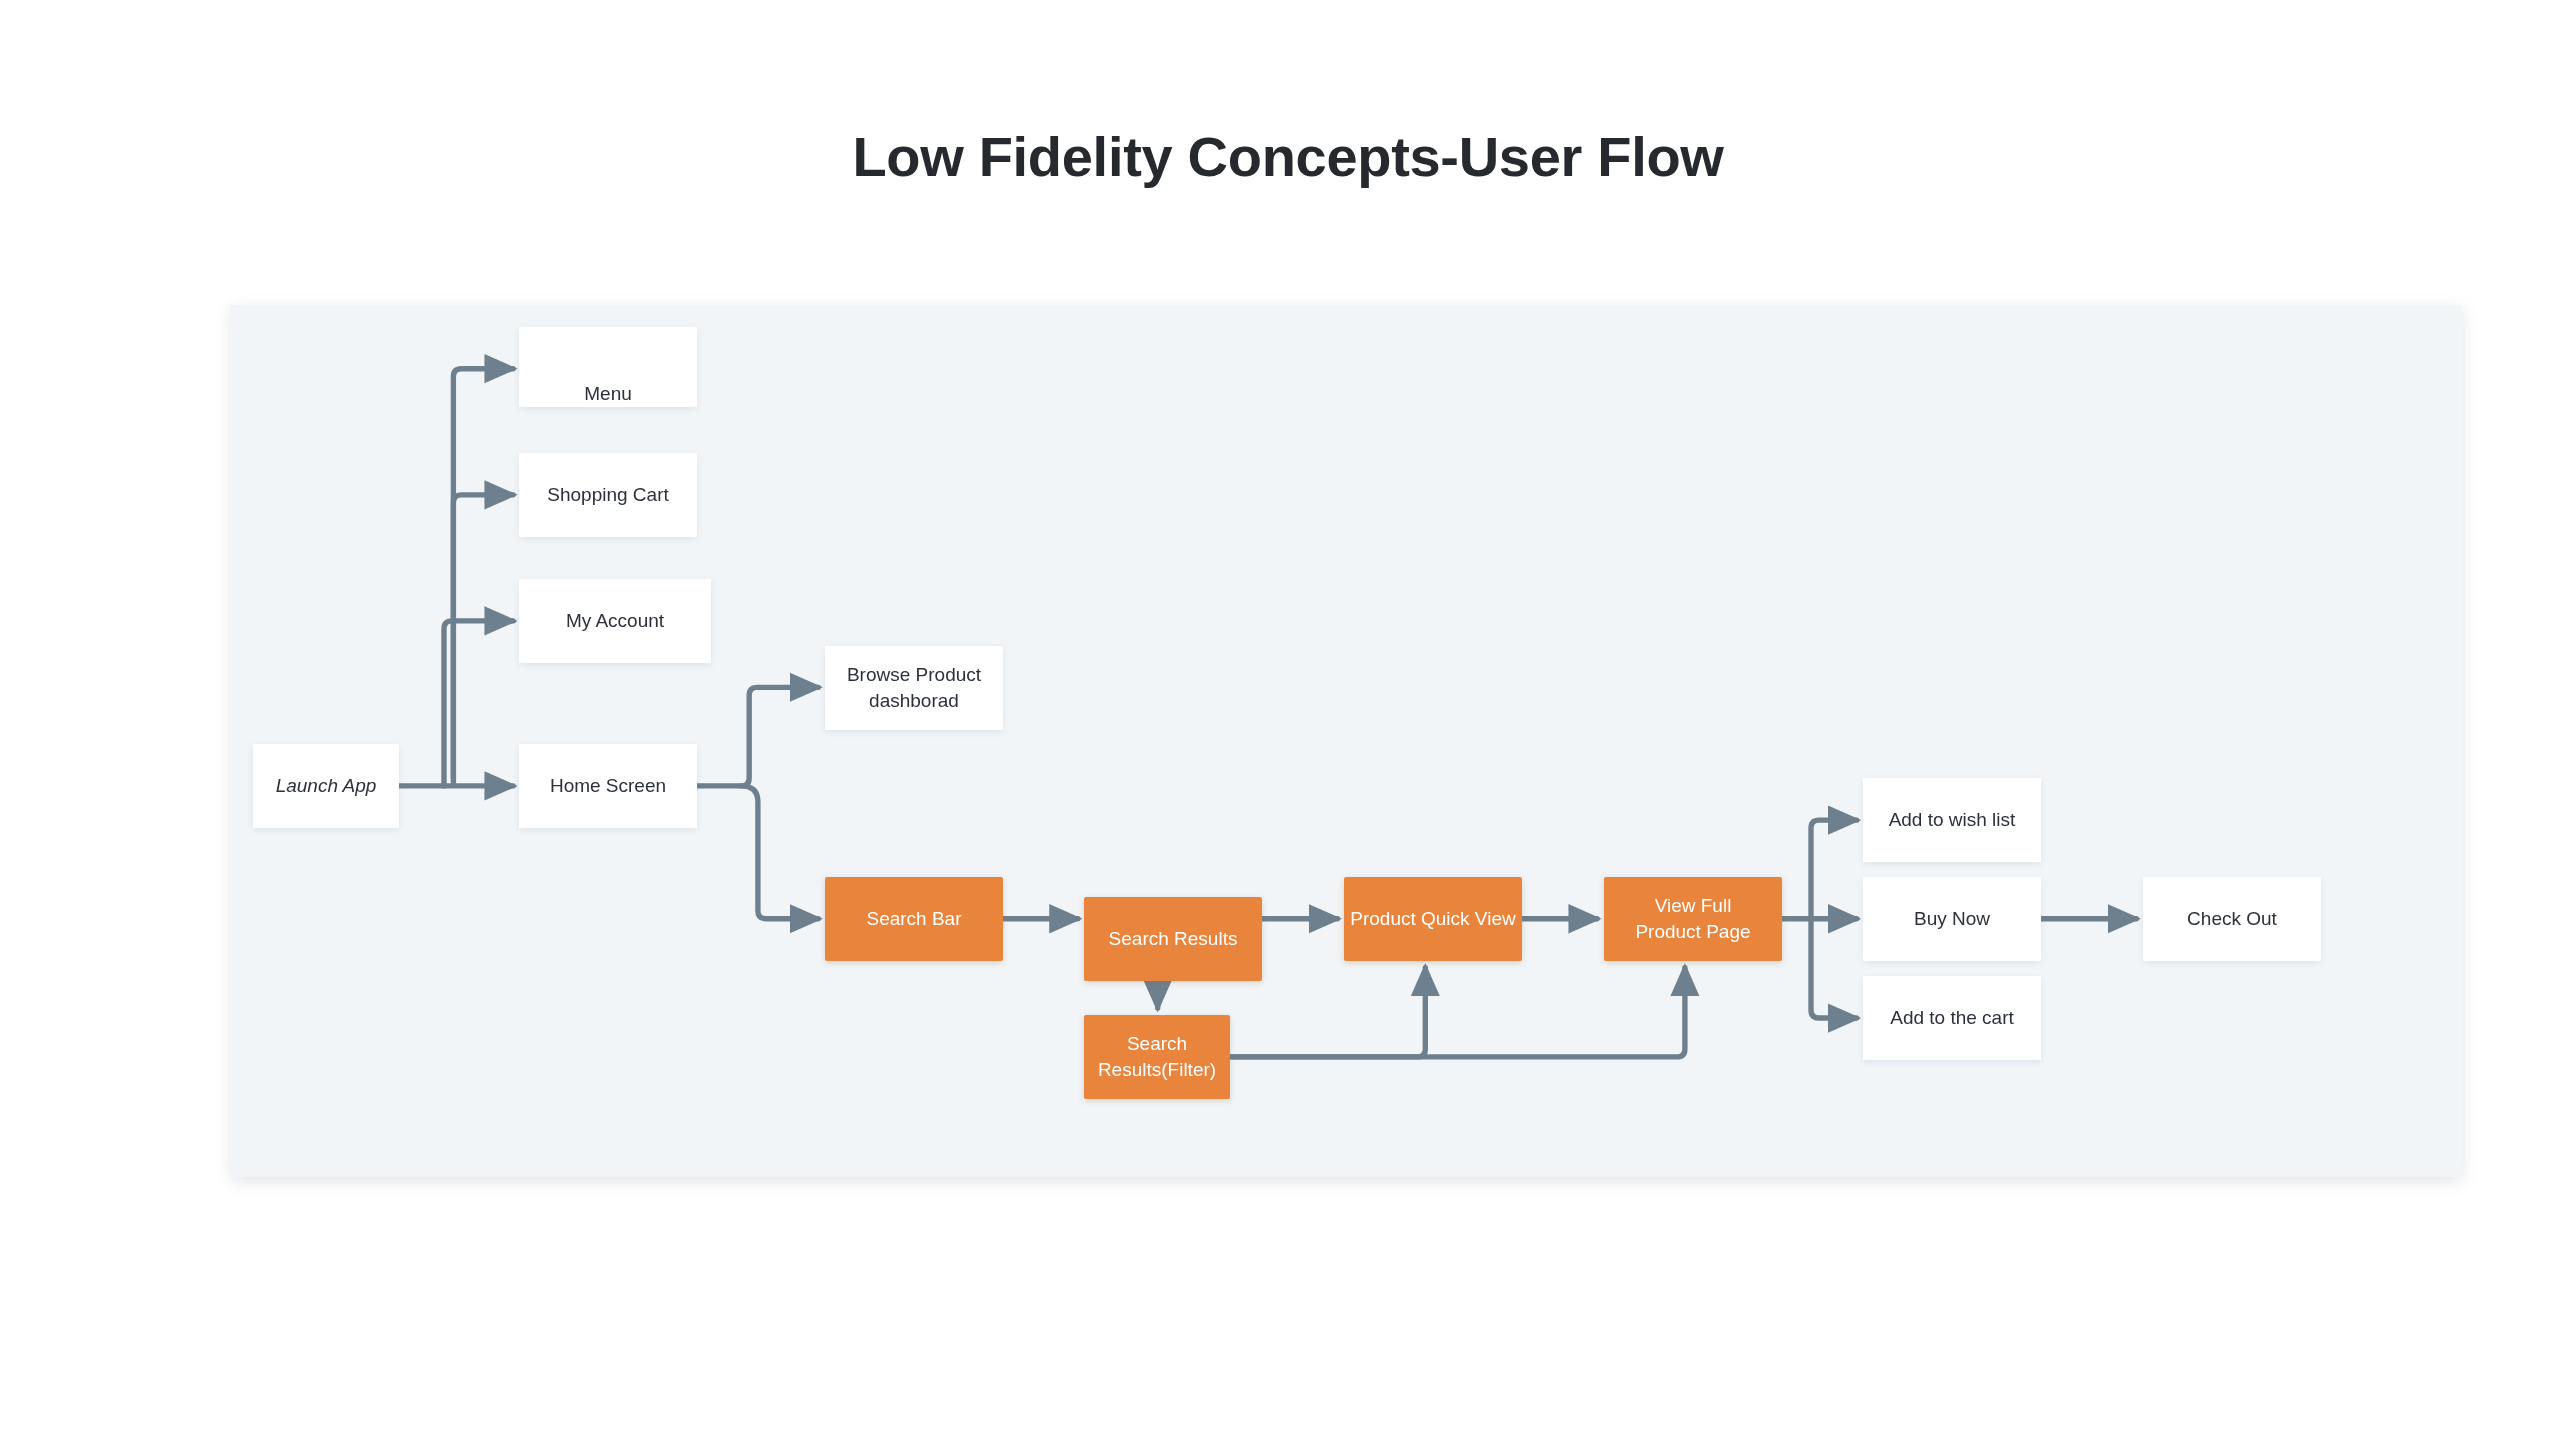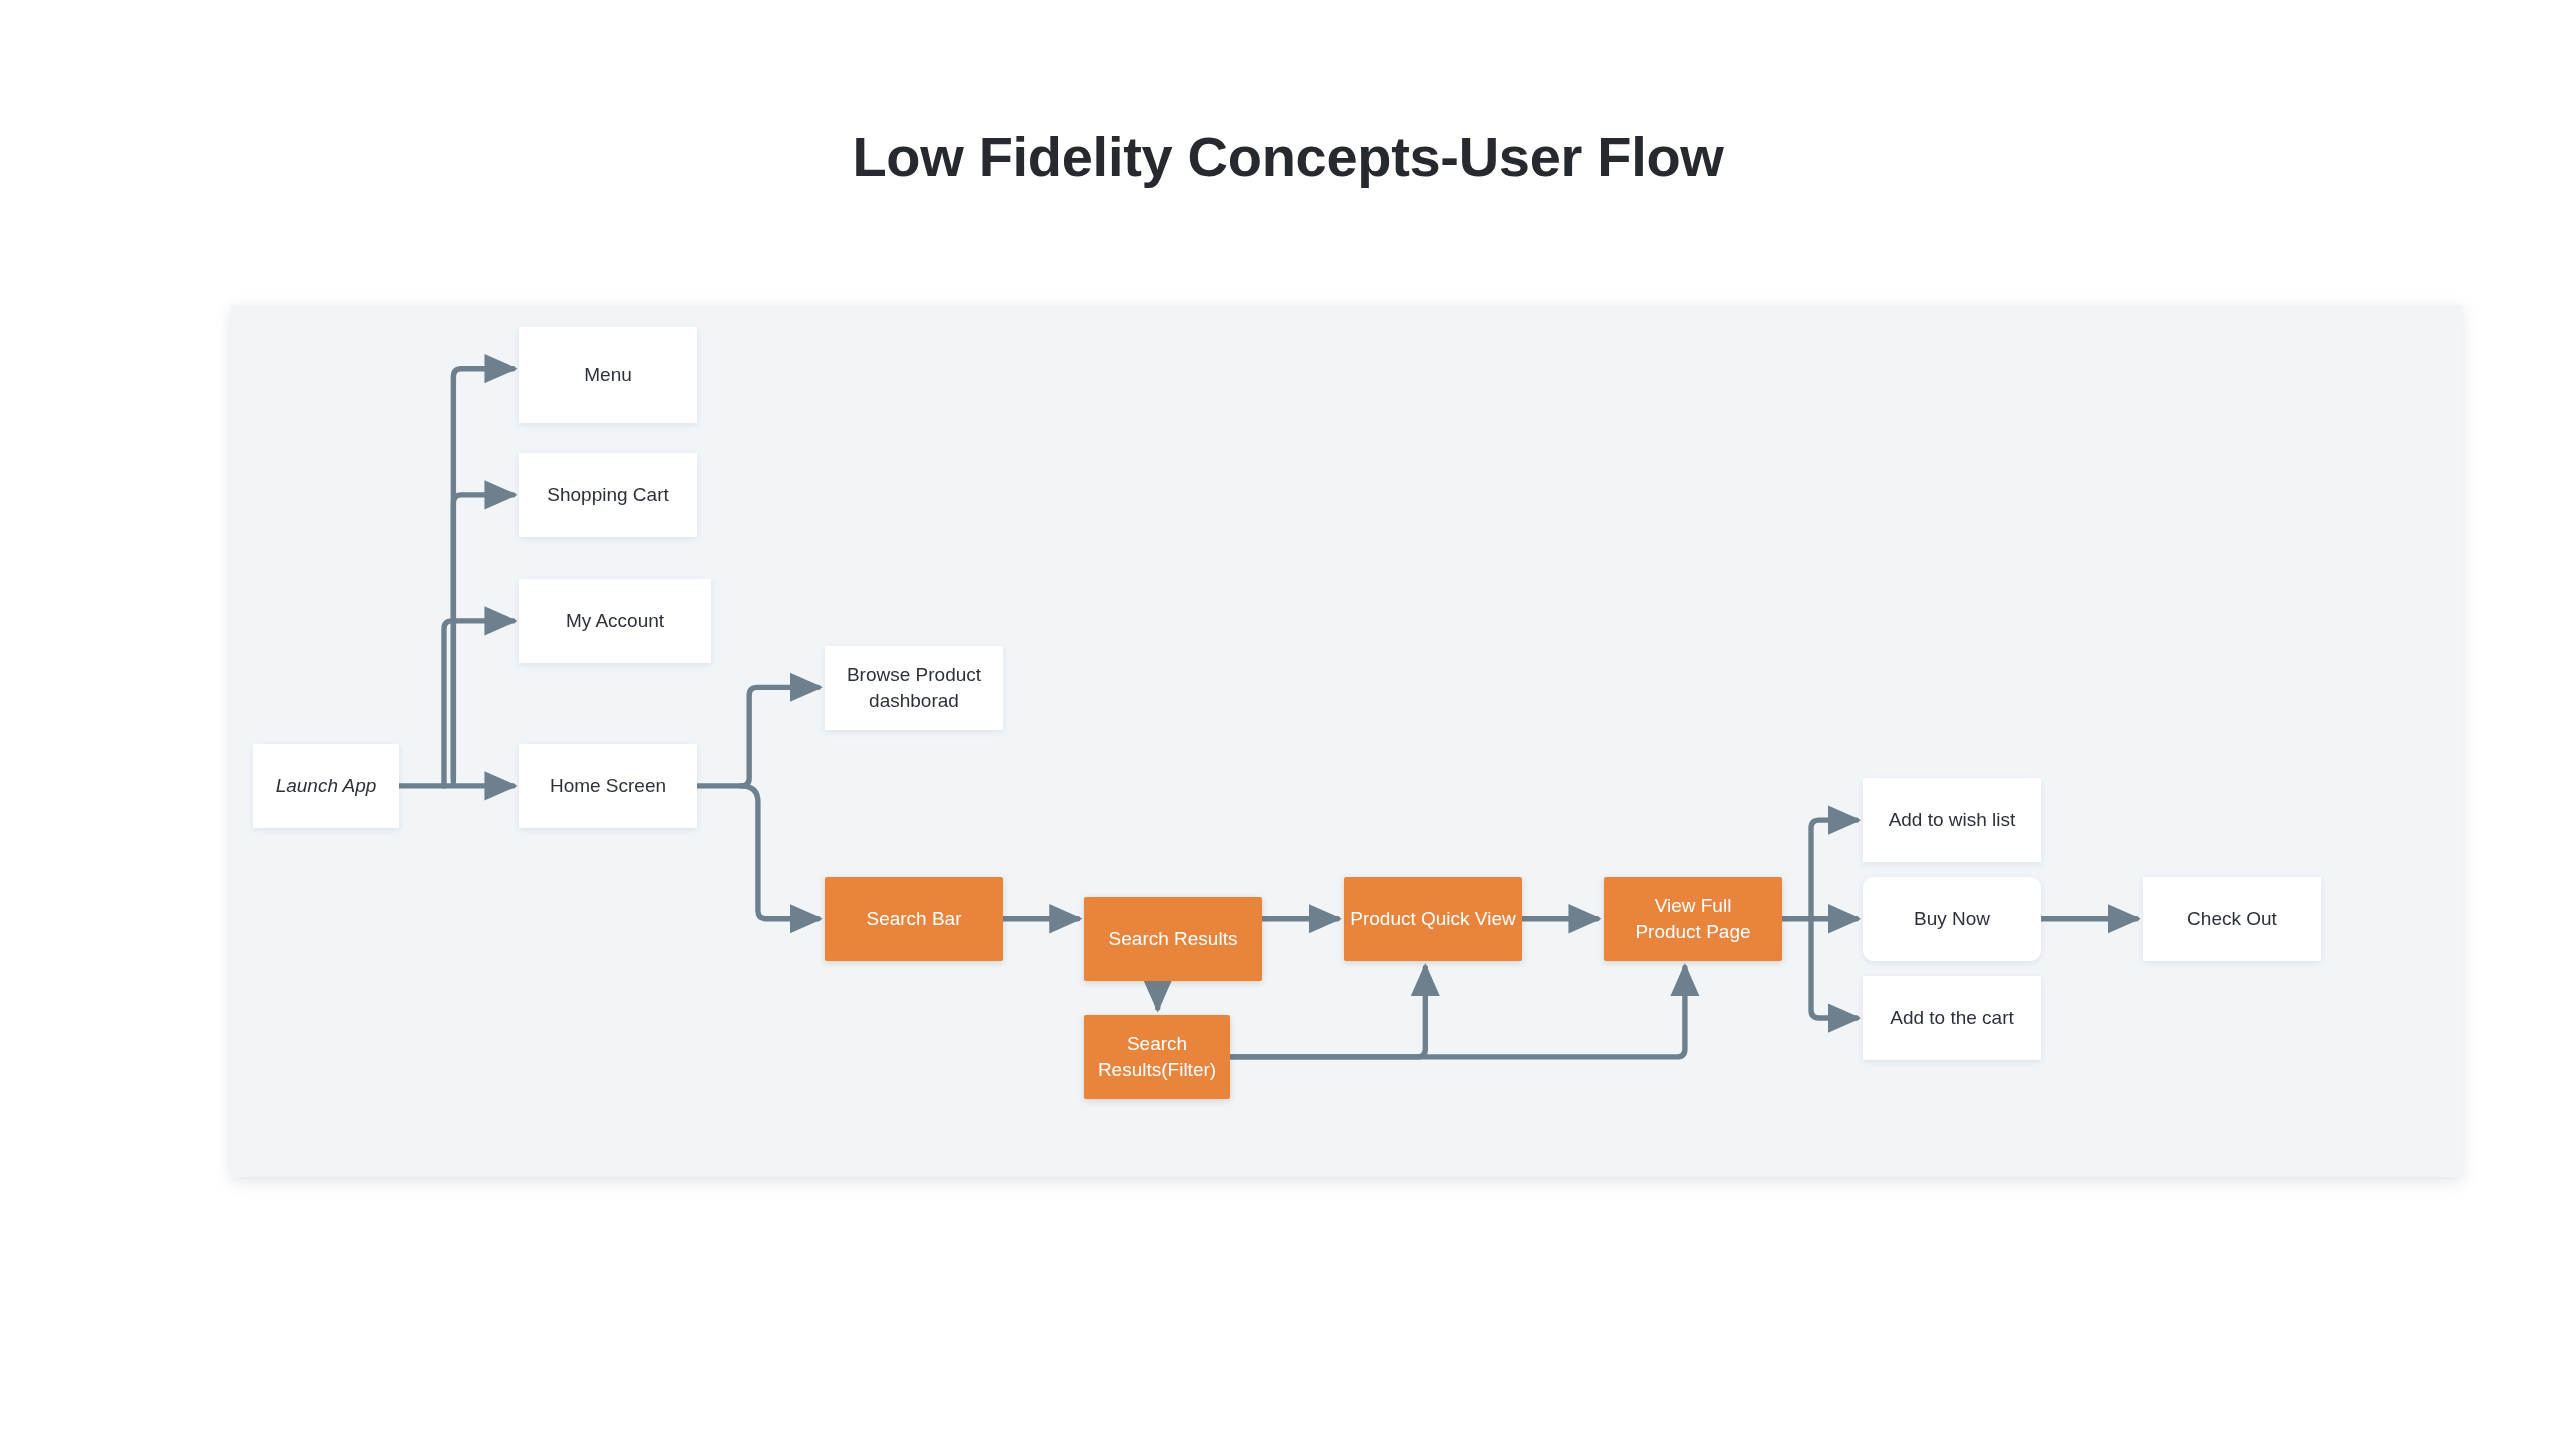--- a/index.html
+++ b/index.html
@@ -114,21 +114,21 @@
 
         <path d="M 1490 1121 L 1768 1121 Q 1780 1121 1780 1109 L 1780 988"></path>
         <path d="M 1490 1121 L 2155 1121 Q 2167 1121 2167 1109 L 2167 988"></path>
       </g>
     </svg>
 
     <div class="node node-plain" style="left:22px;top:439px;width:146px;height:84px;font-style:italic;">
       <span class="node-label">Launch App</span>
     </div>
 
-    <div class="node node-plain" style="left:288px;top:22px;width:178px;height:96px;">
+    <div class="node node-plain" style="left:288px;top:22px;width:178px;height:80px;align-items:flex-end;">
       <span class="node-label">Menu</span>
     </div>
 
     <div class="node node-plain" style="left:288px;top:148px;width:178px;height:84px;">
       <span class="node-label">Shopping Cart</span>
     </div>
 
     <div class="node node-plain" style="left:288px;top:274px;width:192px;height:84px;">
       <span class="node-label">My Account</span>
     </div>
@@ -156,21 +156,21 @@
 
     <div class="node node-accent" style="left:1373px;top:572px;width:178px;height:84px;">
       <span class="node-label">View Full
 Product Page</span>
     </div>
 
     <div class="node node-plain" style="left:1632px;top:473px;width:178px;height:84px;">
       <span class="node-label">Add to wish list</span>
     </div>
 
-    <div class="node node-plain" style="left:1632px;top:572px;width:178px;height:84px;border-radius:11px;">
+    <div class="node node-plain" style="left:1632px;top:572px;width:178px;height:84px;">
       <span class="node-label">Buy Now</span>
     </div>
 
     <div class="node node-plain" style="left:1632px;top:671px;width:178px;height:84px;">
       <span class="node-label">Add to the cart</span>
     </div>
 
     <div class="node node-plain" style="left:1912px;top:572px;width:178px;height:84px;">
       <span class="node-label">Check Out</span>
     </div>

